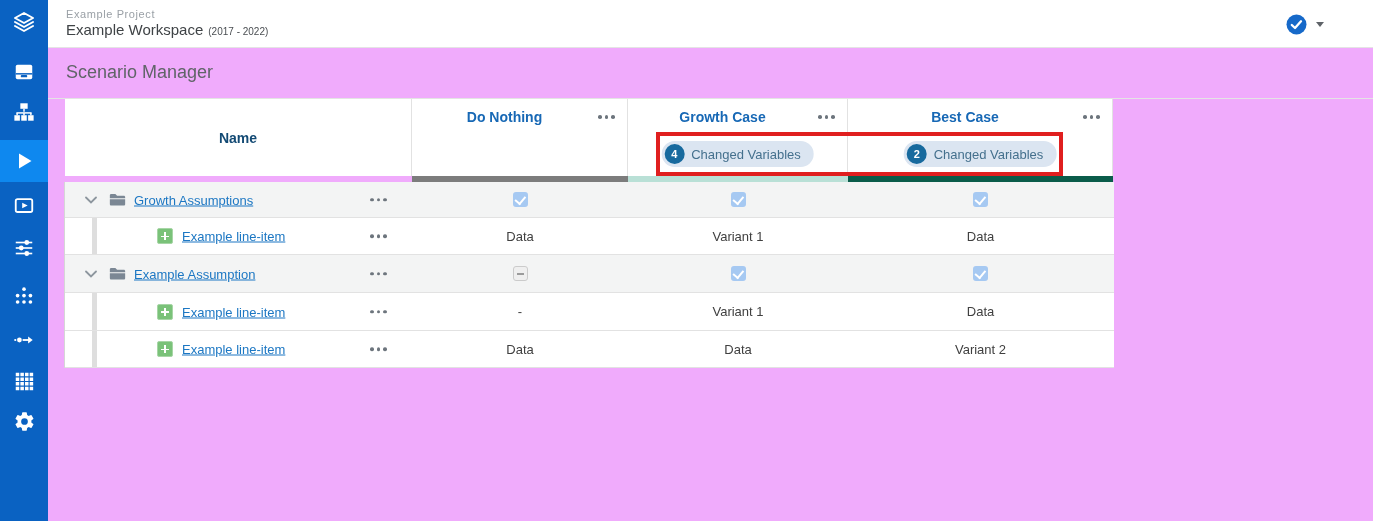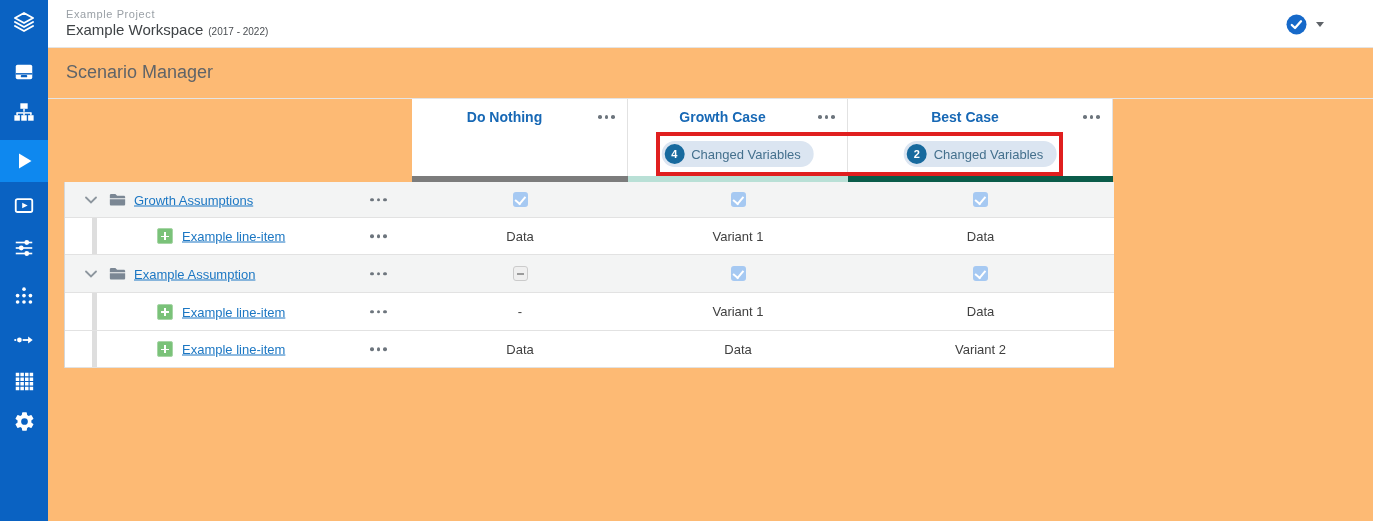--- a/index.html
+++ b/index.html
@@ -1,17 +1,17 @@
 <!DOCTYPE html>
 <html><head>
 <meta charset="utf-8">
 <style>
   html,body{margin:0;padding:0;background:#fff;}
   body{width:1373px;height:521px;overflow:hidden;font-family:"Liberation Sans",sans-serif;-webkit-font-smoothing:antialiased;}
-  .page{position:relative;width:1373px;height:521px;background:#fdba74;}
+  .page{position:relative;width:1373px;height:521px;background:#f0abfc;}
 
   
   .sidebar{position:absolute;left:0;top:0;width:48px;height:521px;background:#0a62c2;z-index:5;}
   .sb-item{position:absolute;left:0;width:48px;height:40px;display:flex;align-items:center;justify-content:center;cursor:pointer;}
   .sb-item svg{display:block;}
   .sb-item.active{height:42px;background:#0e88ef;}
 
   
   .top-header{position:absolute;left:48px;top:0;right:0;height:48px;background:#fff;border-bottom:1px solid #e4e4e4;box-sizing:border-box;}
   .project-label{position:absolute;left:18px;top:8px;font-size:11px;color:#9aa0a6;letter-spacing:.6px;}
@@ -165,20 +165,23 @@
           <polyline points="5.8,11 9,14 15,7.3" fill="none" stroke="#fff" stroke-width="2.3" stroke-linecap="round" stroke-linejoin="round"></polyline>
         </svg>
       <span class="caret"></span>
     </div>
   </header>
 
   <div class="section-header">
     <div class="section-title">Scenario Manager</div>
   </div>
 
+  <div class="thead-cell th-name">
+    <span class="name-label">Name</span>
+  </div>
 
   <div class="thead-cell th-scn th-do-nothing">
     <div class="scn-title">Do Nothing</div>
     <div class="scn-menu dots">
         <i></i>
         <i></i>
         <i></i>
       </div>
   </div>
 

